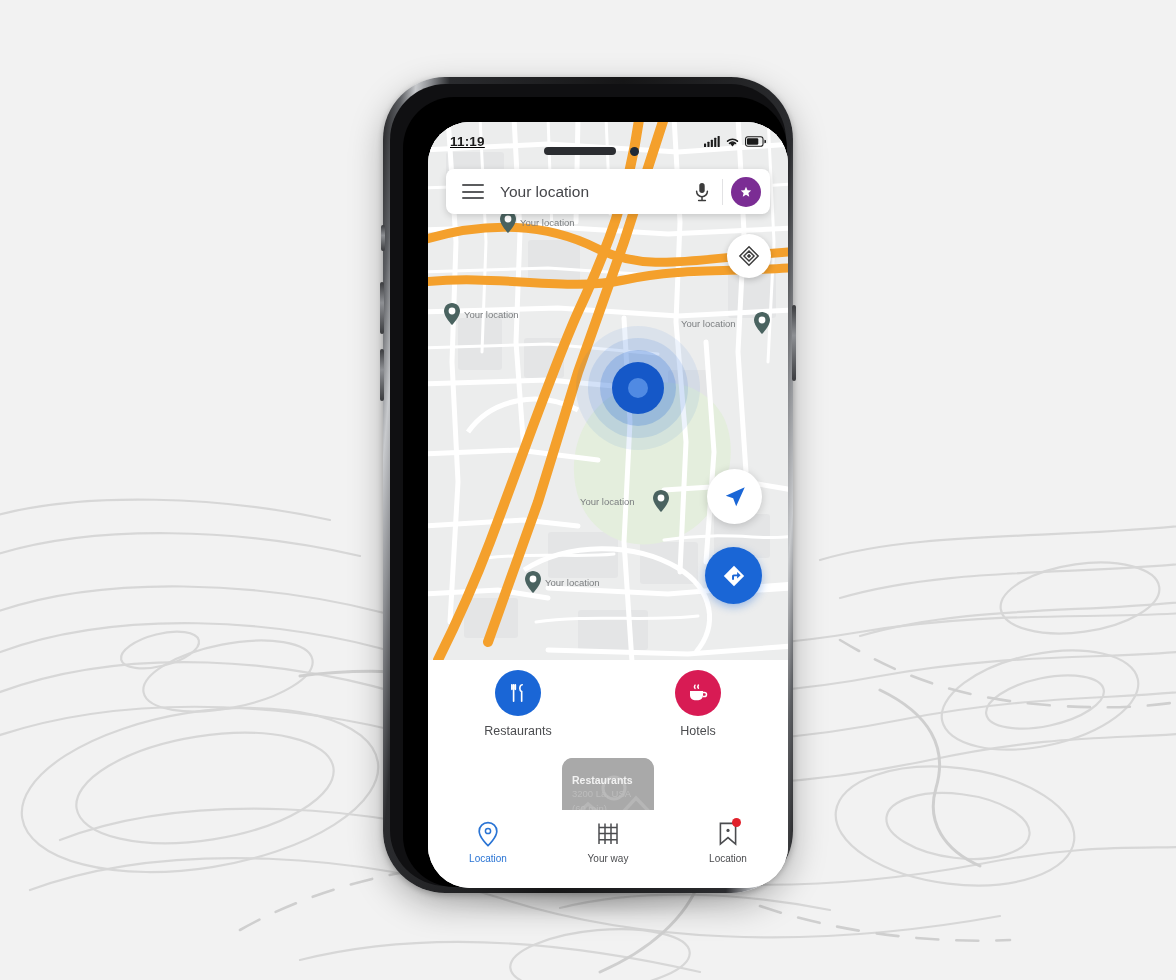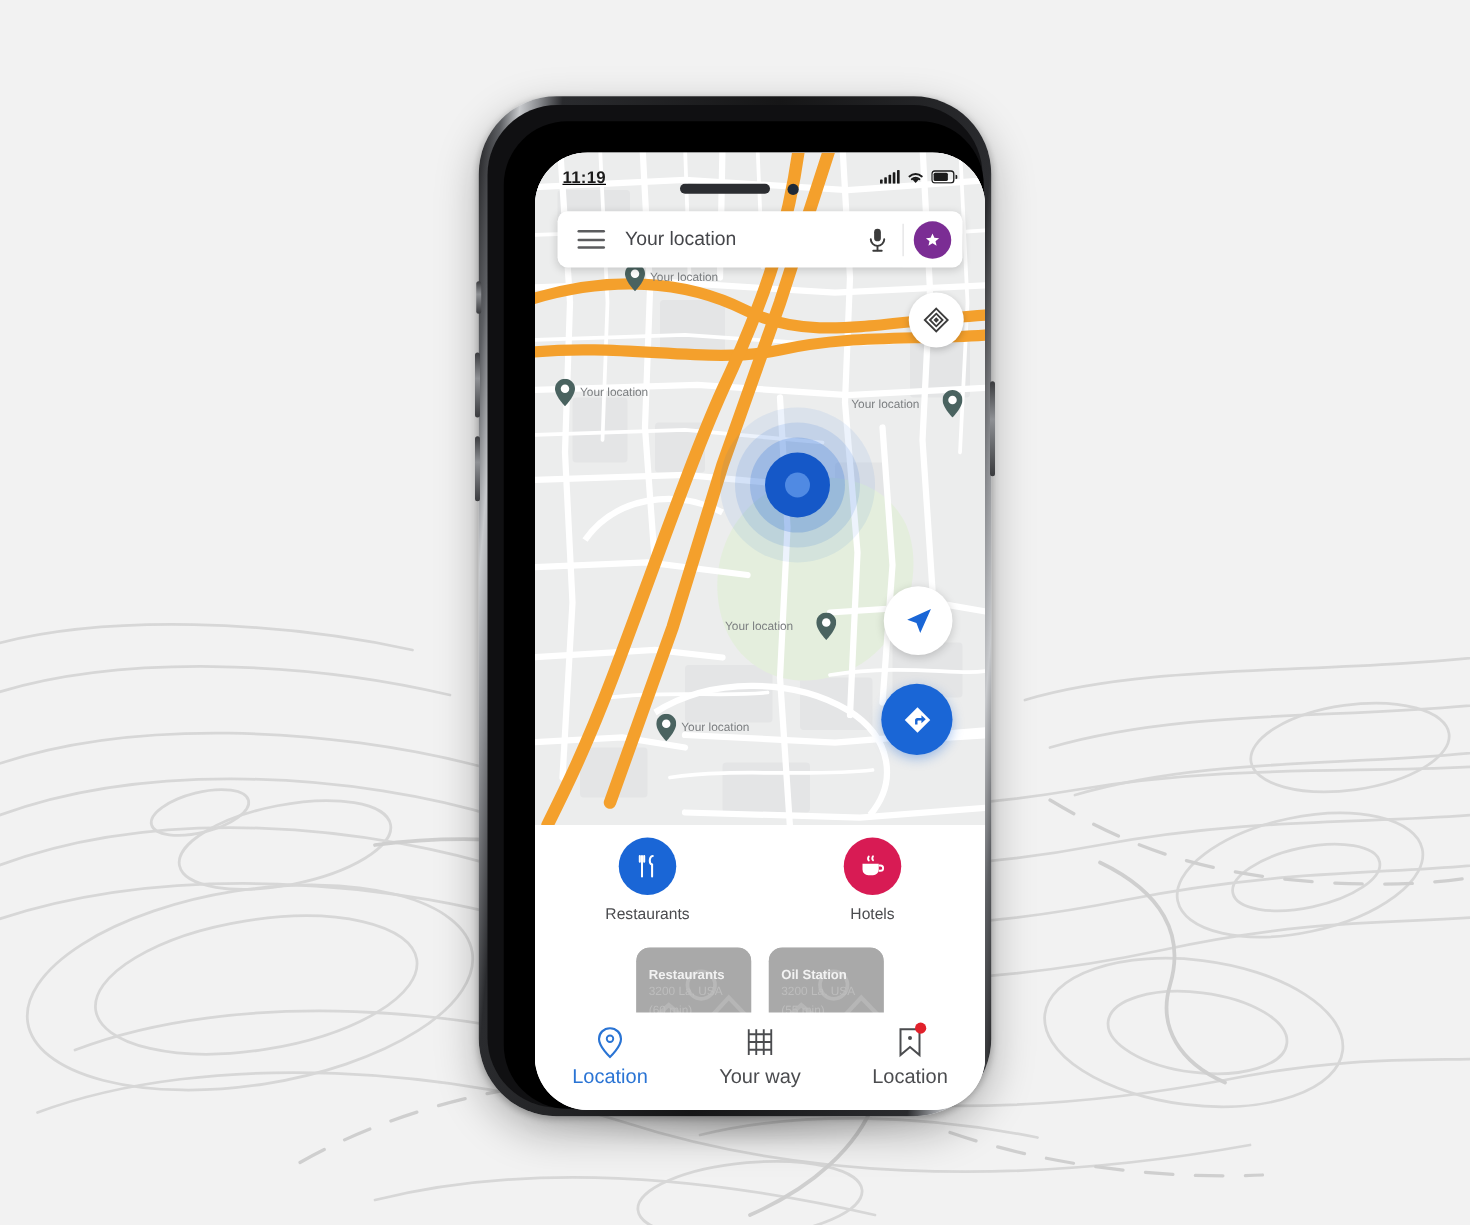--- a/index.html
+++ b/index.html
@@ -106,21 +106,21 @@
   .card-txt{position:absolute;left:10px;top:16px;right:6px;}
   .card-title{font-size:10.5px;font-weight:bold;color:#f2f2f2;line-height:1.15;}
   .card-sub{font-size:9.5px;color:#bdbdbd;line-height:1.35;margin-top:2px;}
   
   .bottomnav{
     position:absolute;left:0;bottom:0;width:360px;height:78px;background:#fff;
     display:flex;align-items:flex-start;justify-content:space-around;padding-top:9px;box-sizing:border-box;
   }
   .nav-item{width:96px;display:flex;flex-direction:column;align-items:center;cursor:pointer;}
   .nav-icon{height:30px;display:flex;align-items:center;justify-content:center;position:relative;}
-  .nav-label{margin-top:4px;font-size:16px;color:#4b4c4f;}
+  .nav-label{margin-top:4px;font-size:10px;color:#4b4c4f;}
   .nav-label.active{color:#2a74d4;}
   .badge{position:absolute;right:-2px;top:-1px;width:9px;height:9px;border-radius:50%;background:#e1212b;}
 </style>
 </head>
 <body>
 
 <svg id="bg-topo" width="1176" height="980" viewBox="0 0 1176 980" preserveAspectRatio="none">
   <rect width="1176" height="980" fill="#f2f2f2"></rect>
   <g fill="none" stroke="#d7d7d7" stroke-width="2.2" stroke-linecap="round">
     <path d="M-20 700 C 120 640, 300 660, 420 700 C 540 740, 700 760, 900 720 C 1030 694, 1120 700, 1200 690"></path>
@@ -383,32 +383,20 @@
                 <rect width="92" height="88" fill="#a9a9a9"></rect>
                 <circle cx="52" cy="30" r="11" fill="none" stroke="#b8b8b8" stroke-width="3"></circle>
                 <path d="M-5 74 L 26 46 L 50 66 L 74 40 L 97 64" fill="none" stroke="#b6b6b6" stroke-width="3.4"></path>
               </svg>
               <div class="card-txt">
                 <div class="card-title">Restaurants</div>
                 <div class="card-sub">3200 La, USA</div>
                 <div class="card-sub">(60 min)</div>
               </div>
             </div>
-            <div class="card">
-              <svg class="card-inner" viewBox="0 0 92 88">
-                <rect width="92" height="88" fill="#a9a9a9"></rect>
-                <circle cx="52" cy="30" r="11" fill="none" stroke="#b8b8b8" stroke-width="3"></circle>
-                <path d="M-5 74 L 26 46 L 50 66 L 74 40 L 97 64" fill="none" stroke="#b6b6b6" stroke-width="3.4"></path>
-              </svg>
-              <div class="card-txt">
-                <div class="card-title">Oil Station</div>
-                <div class="card-sub">3200 La, USA</div>
-                <div class="card-sub">(55 min)</div>
-              </div>
-            </div>
           </div>
 
           <div class="bottomnav">
             <div class="nav-item">
               <div class="nav-icon">
                 <svg width="22" height="26" viewBox="0 0 22 26">
                   <path d="M11 1.6 C6 1.6 2.2 5.4 2.2 10.2 c0 6.2 8.8 14.4 8.8 14.4 s8.8-8.2 8.8-14.4 C19.8 5.4 16 1.6 11 1.6 Z" fill="none" stroke="#2a74d4" stroke-width="1.7"></path>
                   <circle cx="11" cy="10" r="2.6" fill="none" stroke="#2a74d4" stroke-width="1.5"></circle>
                 </svg>
               </div>

